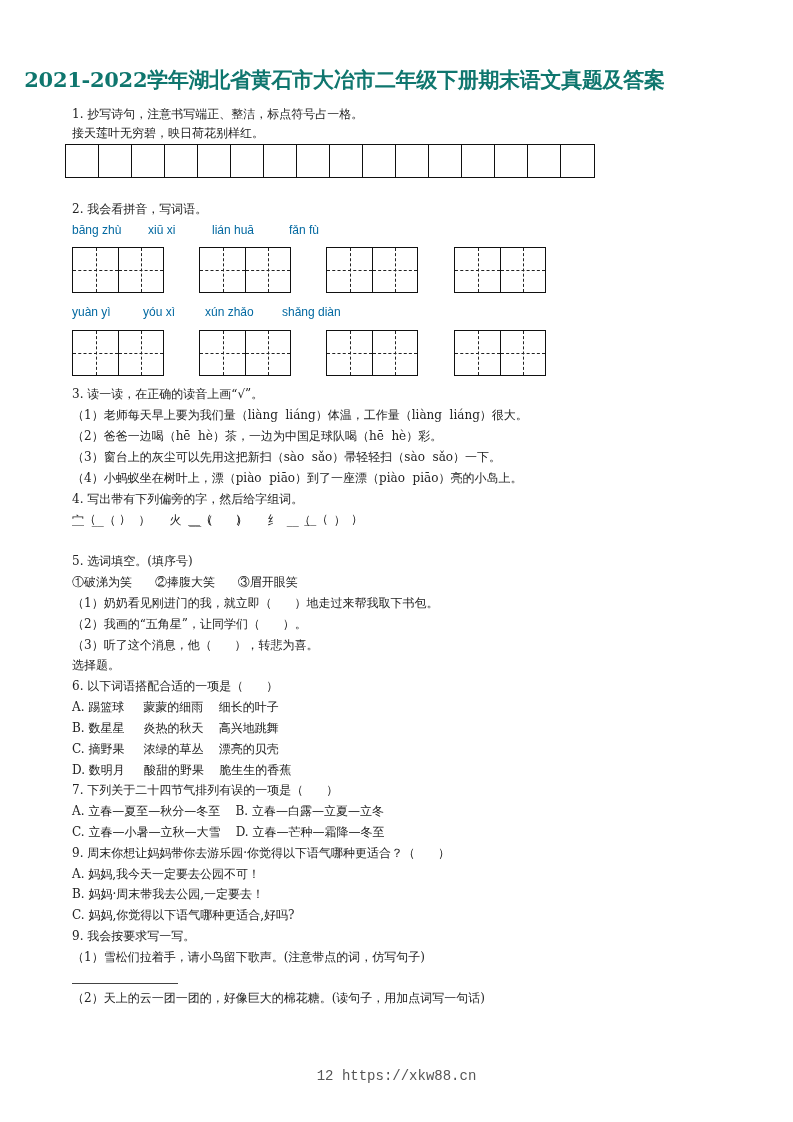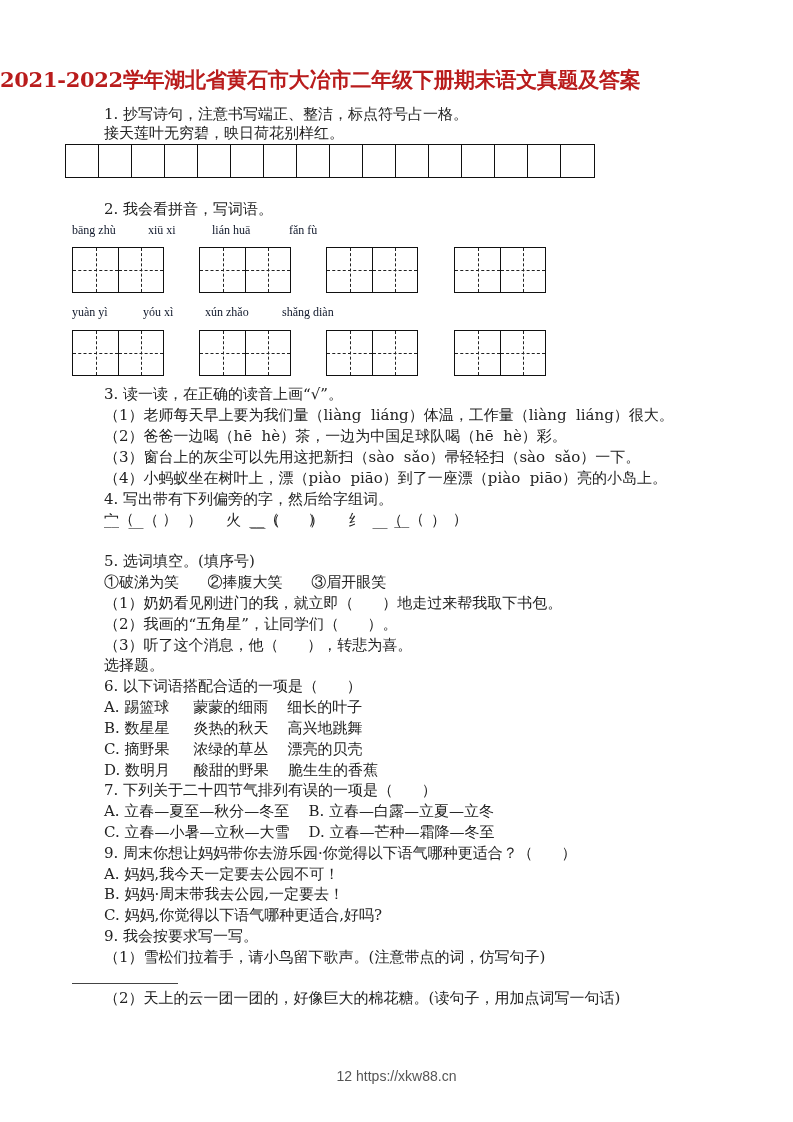--- a/index.html
+++ b/index.html
@@ -1,32 +1,32 @@
 <!DOCTYPE html>
 <html><head>
 <meta charset="utf-8">
 <style>
   html, body { margin: 0; padding: 0; background: #ffffff; }
   body { width: 793px; height: 1122px; position: relative; overflow: hidden;
          font-family: "DejaVu Serif", "Liberation Serif", serif; color: #111; }
   .abs { position: absolute; }
-  .title { left: 0; width: 689px; top: 66px; text-align: left; font-size: 21px; font-weight: bold;
-           letter-spacing: -0.3px; color: #b91c1c; }
-  .line { left: 72px; font-size: 15px; line-height: 16px; white-space: pre; color: #222; margin-left: 32px; }
-  .py { font-family: Liberation Serif, serif; font-size: 12px; color: #0f172a; }
+  .title { left: 0; width: 689px; top: 66px; text-align: center; font-size: 21px; font-weight: bold;
+           letter-spacing: -0.3px; color: #0f766e; }
+  .line { left: 72px; font-size: 12px; line-height: 16px; white-space: pre; color: #222; }
+  .py { font-family: Liberation Sans, sans-serif; font-size: 12px; color: #0369a1; }
   .copygrid { left: 65px; top: 144px; height: 32px; display: flex; border: 1px solid #111; }
   .copygrid .cell { width: 33px; height: 32px; border-right: 1px solid #111; box-sizing: border-box; }
   .copygrid .cell:last-child { border-right: none; }
   .tianzi { display: flex; border: 1.3px solid #111; box-sizing: border-box; height: 46px; width: 92px; }
   .tz-cell { position: relative; width: 45px; height: 44px; box-sizing: border-box; }
   .tz-cell + .tz-cell { border-left: 1.3px solid #111; }
   .tz-cell::before { content: ""; position: absolute; left: 50%; top: 0; bottom: 0; border-left: 1px dashed #222; }
   .tz-cell::after { content: ""; position: absolute; top: 50%; left: 0; right: 0; border-top: 1px dashed #222; }
   .rule { left: 72px; top: 983px; width: 106px; border-top: 1px solid #444; }
-  .footer { left: 0; width: 793px; top: 1068px; text-align: center; font-family: Liberation Sans, sans-serif;
+  .footer { left: 0; width: 793px; top: 1068px; text-align: center; font-family: Liberation Mono, monospace;
             font-size: 14px; color: #555; }
 </style>
 </head>
 <body>
 
 <div class="abs title">2021-2022学年湖北省黄石市大冶市二年级下册期末语文真题及答案</div>
 
 <div class="abs line" style="top:106px">1. 抄写诗句，注意书写端正、整洁，标点符号占一格。</div>
 <div class="abs line" style="top:125px">接天莲叶无穷碧，映日荷花别样红。</div>
 <div class="abs copygrid">

